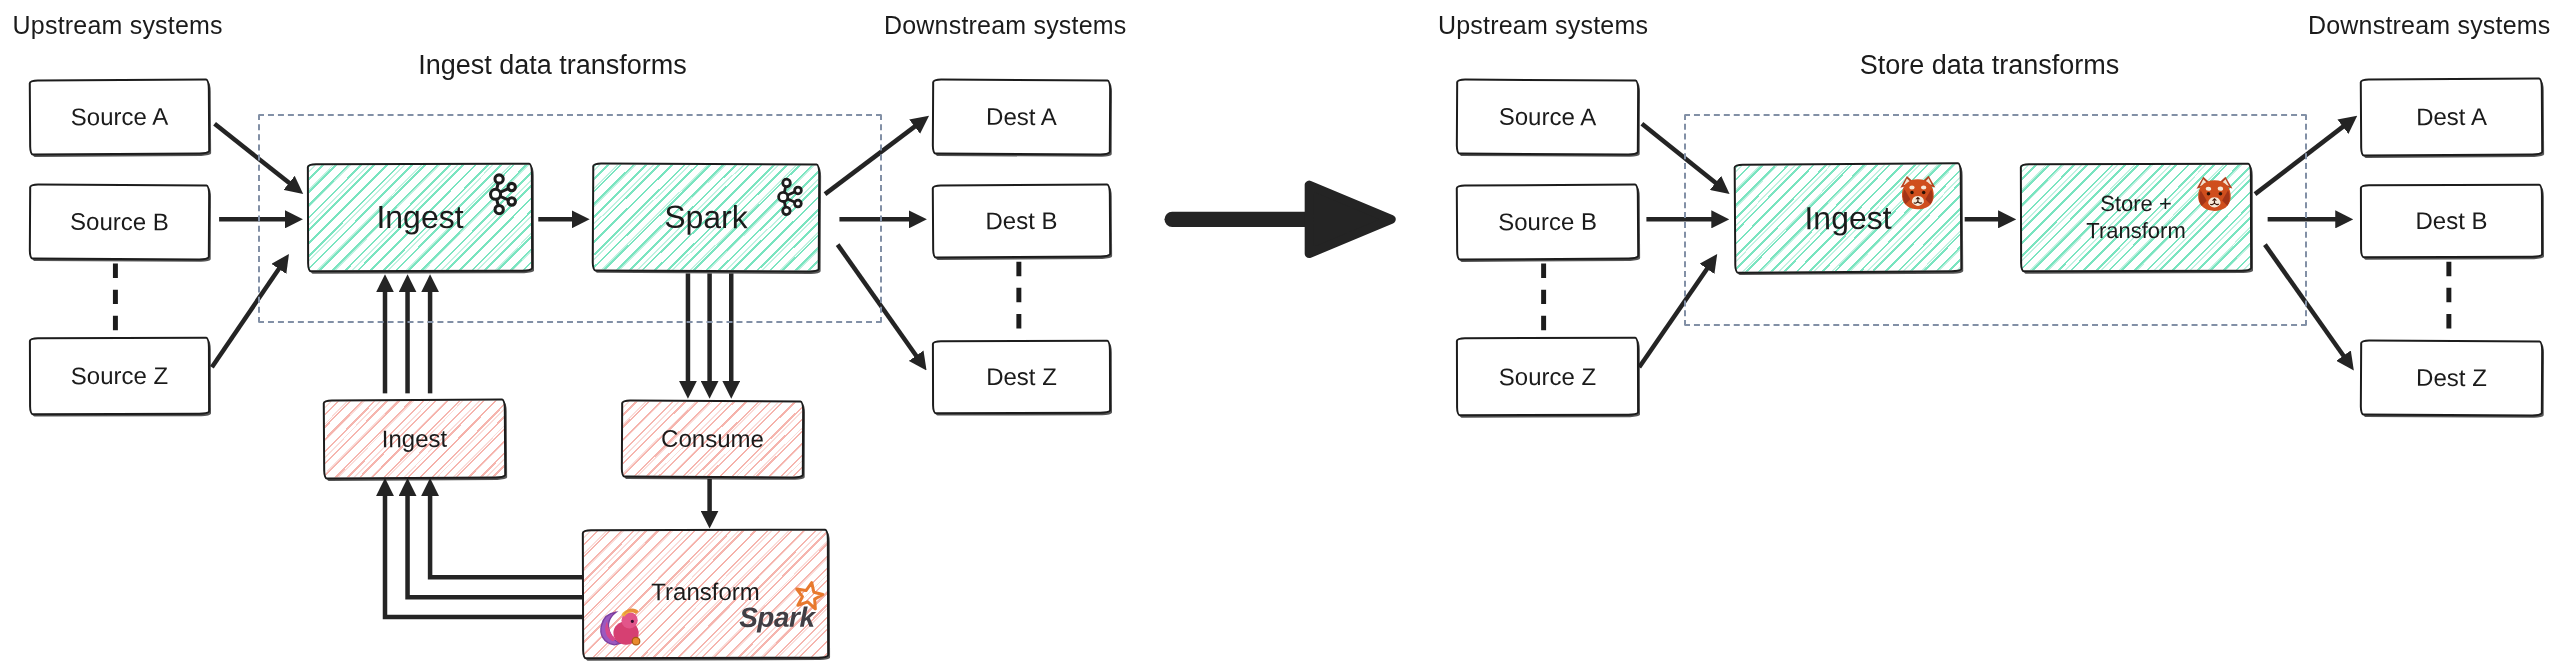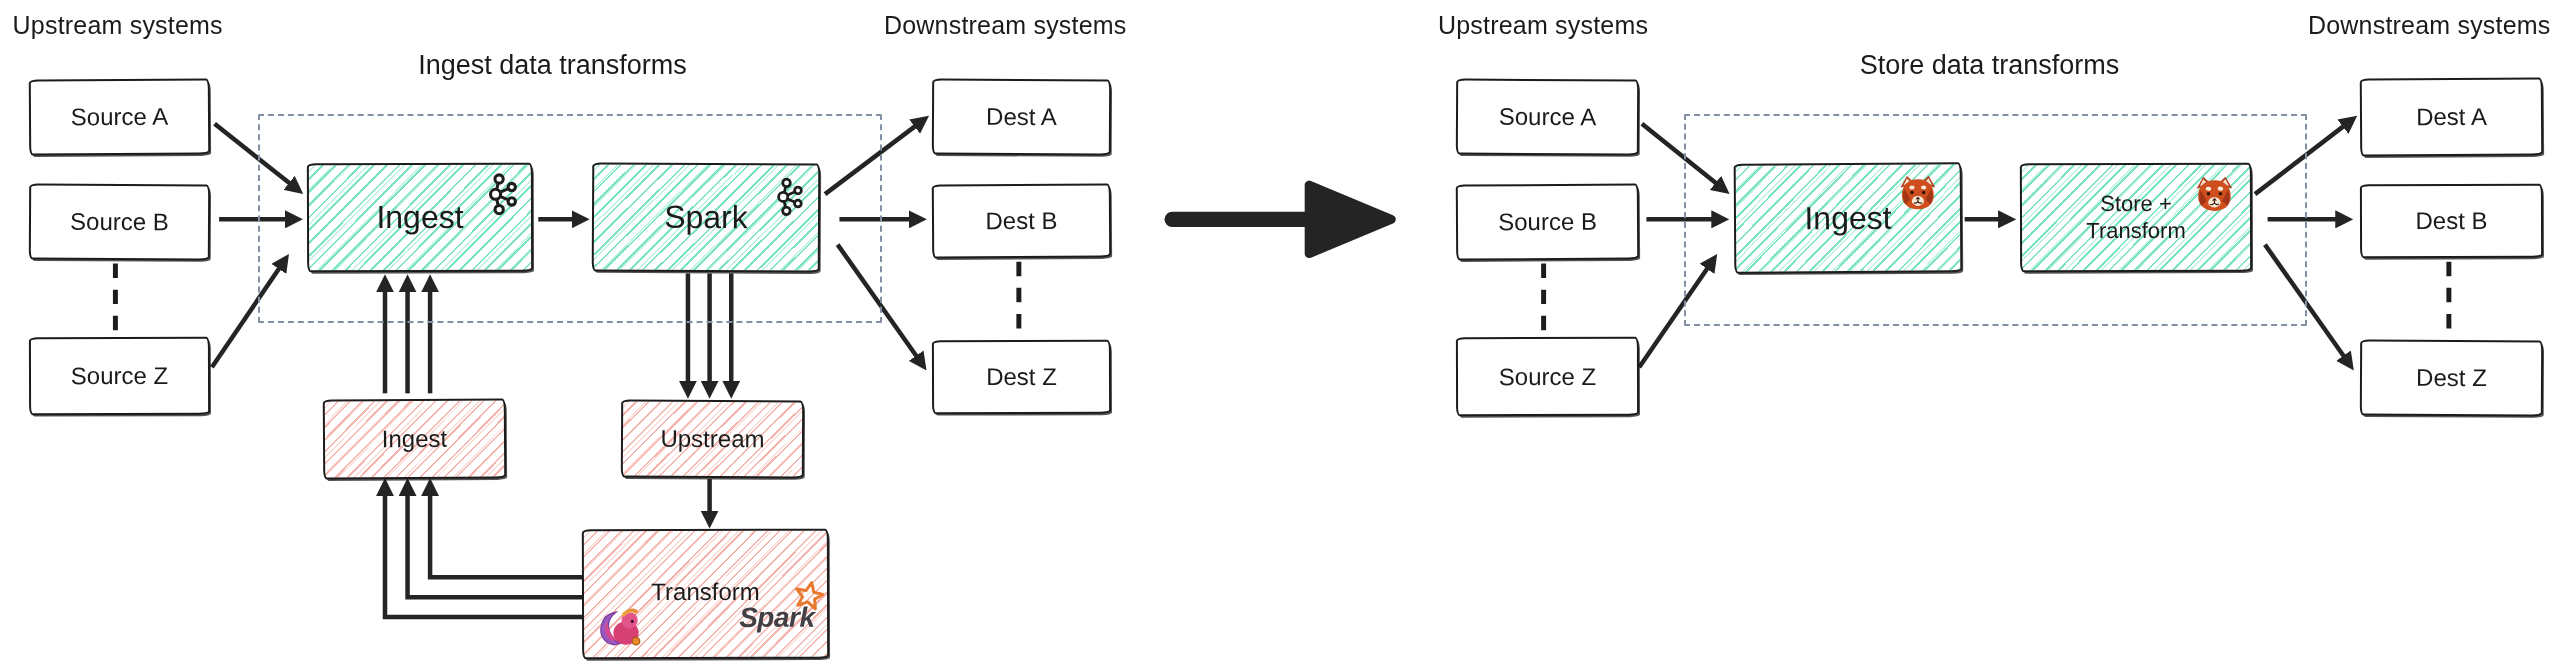--- a/index.html
+++ b/index.html
@@ -207,21 +207,21 @@
       <span>Dest B</span>
     </div>
   <div class="sbox r3" id="l-dest-z">
       <span>Dest Z</span>
     </div>
 
   <div class="sbox pink r1" id="produce">
       <span>Ingest</span>
     </div>
   <div class="sbox pink r2" id="consume">
-      <span>Upstream</span>
+      <span>Consume</span>
     </div>
 
   <div class="sbox pink r3" id="transform">
     <div class="t-label">Transform</div>
     <span class="squirrel">
       <svg width="49" height="47" viewBox="0 0 54 52">
         <path d="M20,46 C8,44 3,34 6,24 C8,16 14,11 22,10 C14,16 12,24 15,32 C17,38 22,43 28,44 Z" fill="#9b59c0" stroke="#7c3fa0" stroke-width="1.5"></path>
         <path d="M18,42 C10,38 8,28 12,20 C13,26 15,34 22,40 Z" fill="#d5488c"></path>
         <ellipse cx="33" cy="33" rx="14" ry="13" fill="#d64072"></ellipse>
         <circle cx="37" cy="19" r="9" fill="#e2558a"></circle>

